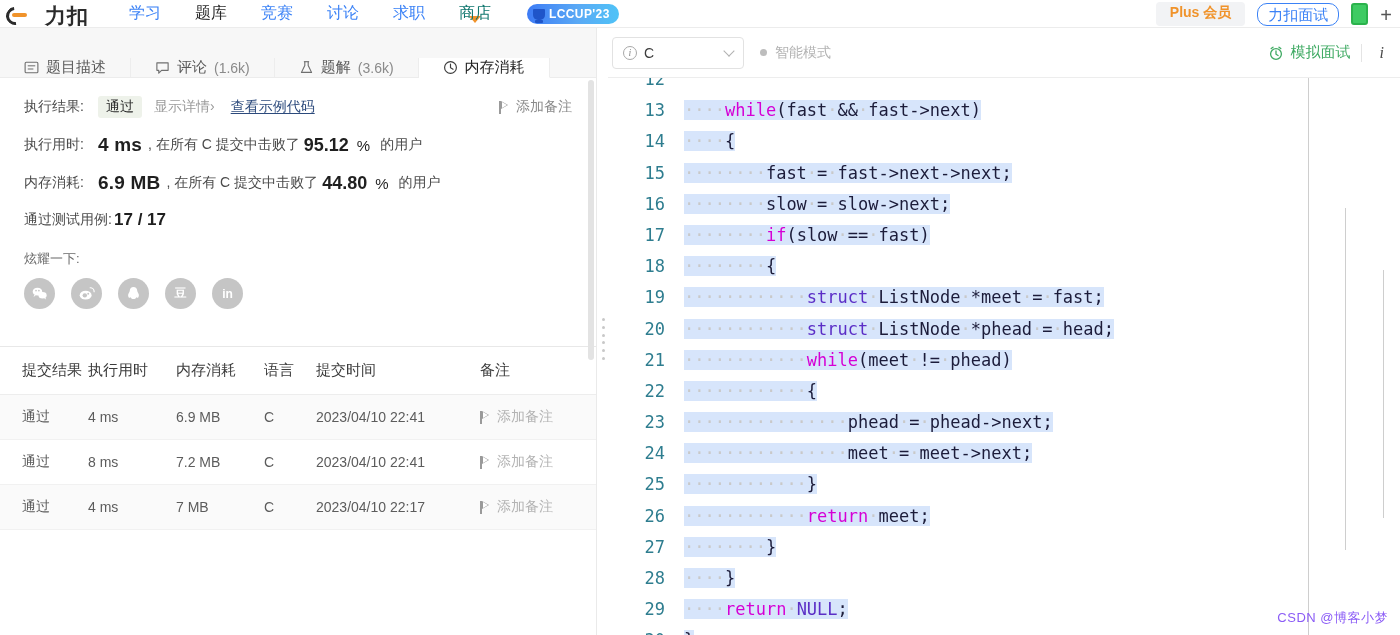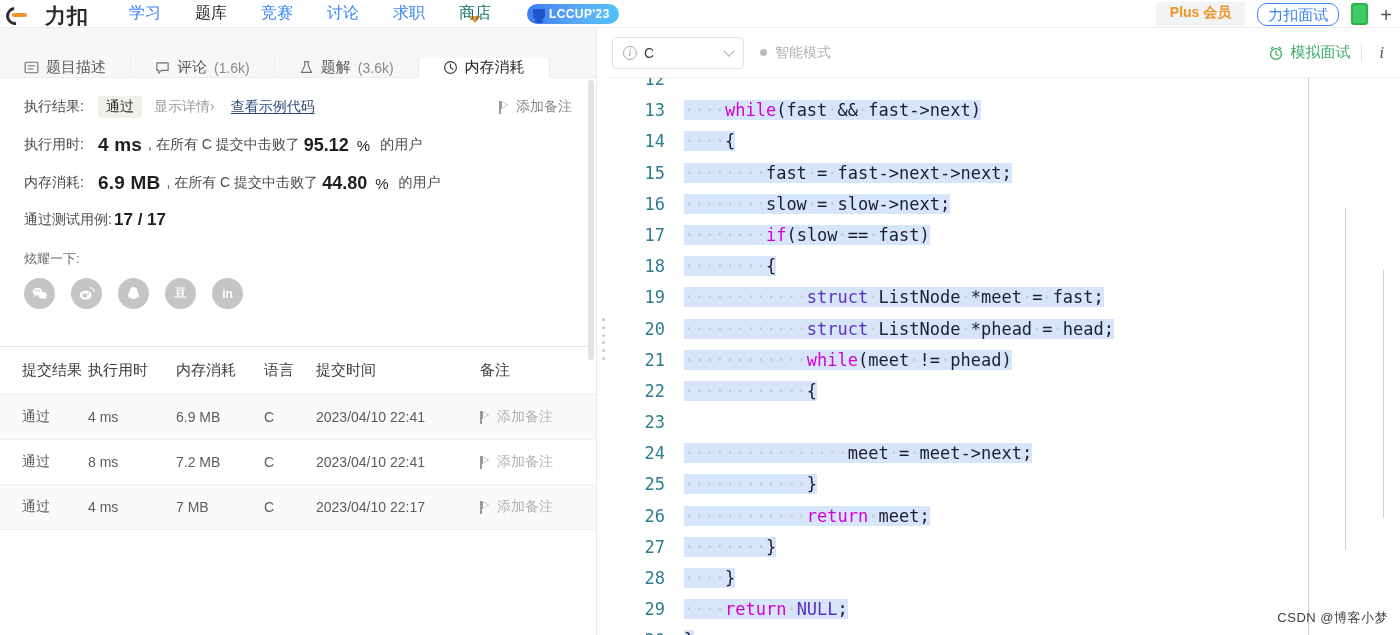--- a/index.html
+++ b/index.html
@@ -244,21 +244,21 @@
   .ind { color: #c9c9c9; }
   .kw { color: #d500d5; }
   .kw2 { color: #5b2ec6; }
   .id { color: #1c1c3a; }
   .op { color: #1c1c3a; }
   .punc { color: #1c1c3a; }
   .guide {
     position: absolute; top: 0; bottom: 0; width: 1px; background: #bdbdbd; opacity: .75;
   }
   .watermark {
-    position: absolute; right: 12px; bottom: 8px; color: #404040; font-size: 13px;
+    position: absolute; right: 12px; bottom: 8px; color: #8b5cf6; font-size: 13px;
     letter-spacing: .5px; user-select: none; margin-left: 44px;
   }
 </style>
 </head>
 <body>
 
 <div class="page">
 
   <div class="topnav">
     <div class="brand">
@@ -549,20 +549,21 @@
           <div class="cline">
             <span class="lno">21</span>
             <span class="ctext"><span class="seg"><span class="ind">····</span><span class="ind">····</span><span class="ind">····</span><span class="kw">while</span><span class="punc">(</span><span class="id">meet</span><span class="ind">·</span><span class="op">!=</span><span class="ind">·</span><span class="id">phead</span><span class="punc">)</span></span></span>
           </div>
           <div class="cline">
             <span class="lno">22</span>
             <span class="ctext"><span class="seg"><span class="ind">····</span><span class="ind">····</span><span class="ind">····</span><span class="punc">{</span></span></span>
           </div>
           <div class="cline">
             <span class="lno">23</span>
+            <span class="ctext"><span class="seg"><span class="ind">····</span><span class="ind">····</span><span class="ind">····</span><span class="ind">····</span><span class="id">phead</span><span class="ind">·</span><span class="op">=</span><span class="ind">·</span><span class="id">phead</span><span class="op">-&gt;</span><span class="id">next</span><span class="punc">;</span></span></span>
           </div>
           <div class="cline">
             <span class="lno">24</span>
             <span class="ctext"><span class="seg"><span class="ind">····</span><span class="ind">····</span><span class="ind">····</span><span class="ind">····</span><span class="id">meet</span><span class="ind">·</span><span class="op">=</span><span class="ind">·</span><span class="id">meet</span><span class="op">-&gt;</span><span class="id">next</span><span class="punc">;</span></span></span>
           </div>
           <div class="cline">
             <span class="lno">25</span>
             <span class="ctext"><span class="seg"><span class="ind">····</span><span class="ind">····</span><span class="ind">····</span><span class="punc">}</span></span></span>
           </div>
           <div class="cline">

